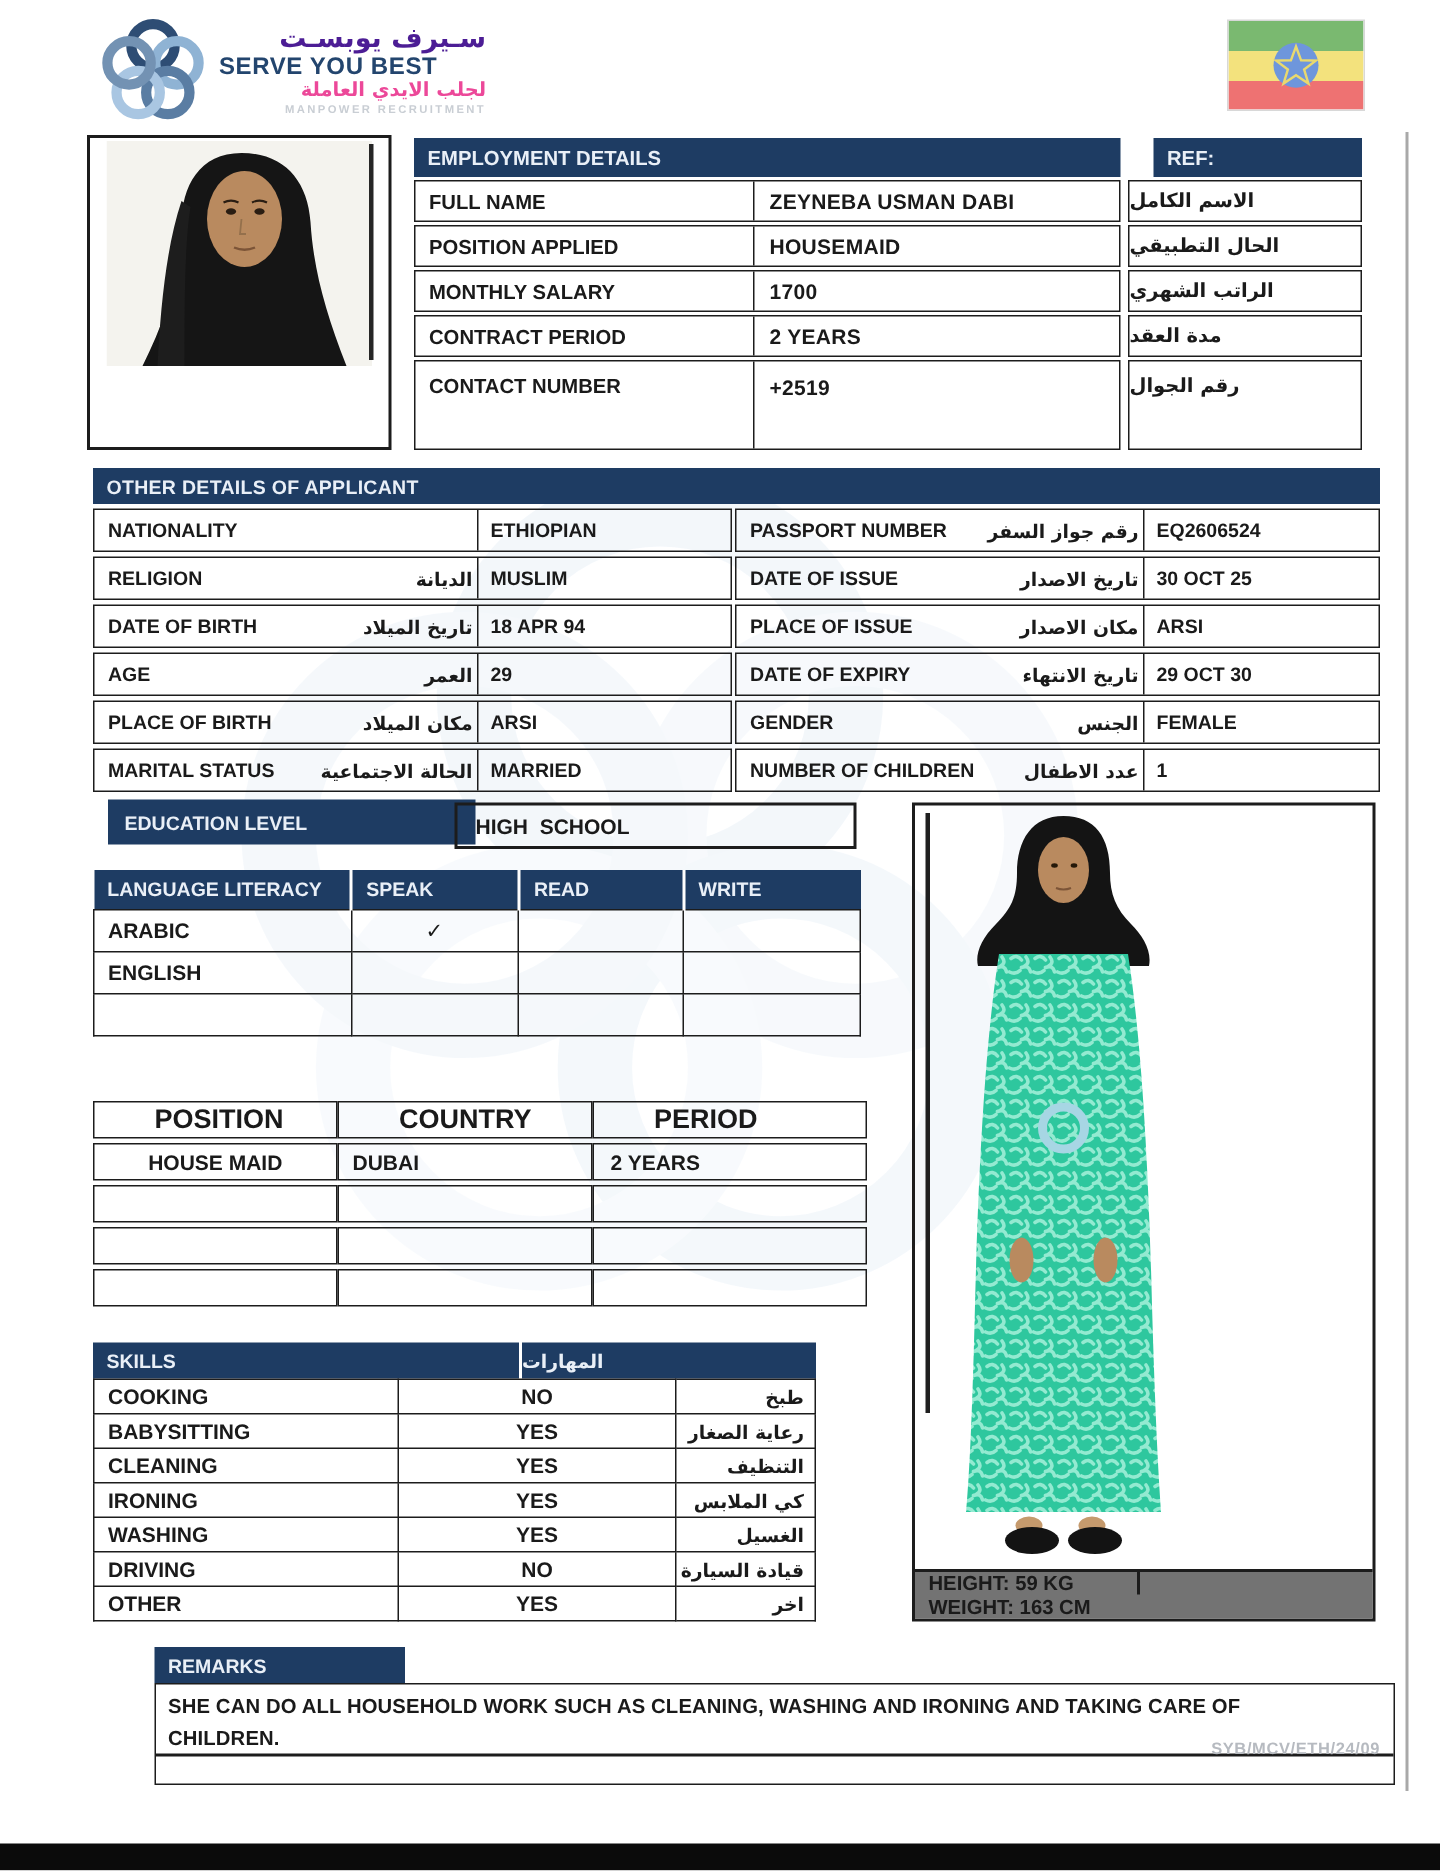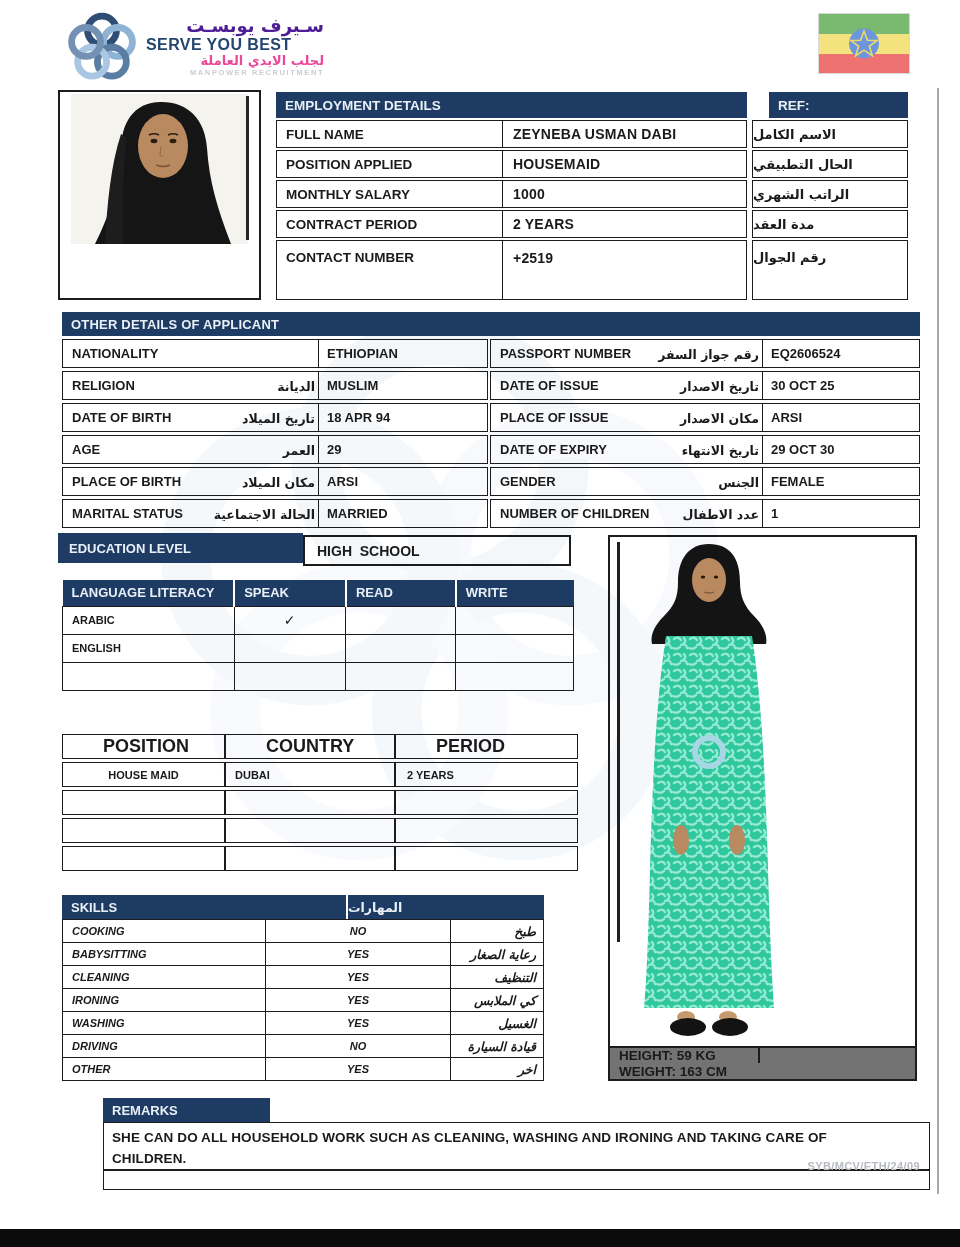--- a/index.html
+++ b/index.html
@@ -43,25 +43,25 @@
   .od-line{display:flex;gap:2px;height:29px;margin-bottom:3px;}
   .od-group{box-sizing:border-box;border:1.6px solid #1c1c1c;display:flex;background:transparent;}
   .od-group.gl{width:426px;}
   .od-group.gr{width:430px;}
   .od-label{position:relative;box-sizing:border-box;border-right:1.6px solid #1c1c1c;display:flex;align-items:center;padding-left:9px;font-size:13px;font-weight:600;overflow:hidden;}
   .gl .od-label{width:256px;}
   .gr .od-label{width:272px;}
   .od-label .ar{position:absolute;right:3px;top:50%;transform:translateY(-50%);font-size:12.5px;font-weight:700;}
   .od-value{flex:1;display:flex;align-items:center;padding-left:8px;font-size:13px;font-weight:600;}
   
-  .edu-tab{left:58px;top:533px;width:245px;height:30px;display:flex;align-items:center;padding-left:11px;box-sizing:border-box;font-size:13px;}
+  .edu-tab{left:72px;top:533px;width:245px;height:30px;display:flex;align-items:center;padding-left:11px;box-sizing:border-box;font-size:13px;}
   .edu-val{left:303px;top:535px;width:252px;height:27px;border:2px solid #1c1c1c;display:flex;align-items:center;padding-left:12px;font-size:14px;font-weight:600;white-space:pre;background:transparent;}
   
   table{border-collapse:collapse;}
-  td,th{border:1.6px solid #1c1c1c;box-sizing:border-box;font-size:11px;background:transparent;}
+  td,th{border:1.6px solid #1c1c1c;box-sizing:border-box;font-size:14px;background:transparent;}
   th.navy{border:none;}
   
   .lang{left:62px;top:580px;width:512px;}
   .lang th{height:26px;text-align:left;padding-left:9px;font-size:13px;border-right:2px solid #fff;}
   .lang th:last-child{border-right:none;}
   .lang td{height:28px;padding-left:9px;font-weight:600;}
   .lang td.ck{text-align:center;padding-left:0;font-size:14px;font-weight:700;}
   
   .work-band{left:62px;top:705px;width:516px;height:26px;display:flex;gap:2px;}
   .work-band .w1{width:246px;display:flex;align-items:center;padding-left:9px;box-sizing:border-box;font-size:13px;}
@@ -69,21 +69,21 @@
   .work{left:62px;top:731px;width:516px;border-collapse:separate;border-spacing:0 3px;}
   .work td{height:25px;font-weight:600;}
   .work .hd{text-align:left;font-size:18px;padding-left:40px;}
   .work .c0{text-align:center;}
   .work .c1{padding-left:9px;}
   .work .c2{padding-left:11px;}
   
   .skills-band{left:62px;top:895px;width:482px;height:24px;display:flex;gap:2px;}
   .skills-band .s1{width:284px;display:flex;align-items:center;padding-left:9px;box-sizing:border-box;font-size:13px;}
   .skills-band .s2{flex:1;display:flex;align-items:center;justify-content:flex-end;padding-right:9px;box-sizing:border-box;font-size:12.5px;}
-  .skills{left:62px;top:919px;width:482px;font-style:italic;}
+  .skills{left:62px;top:919px;width:482px;}
   .skills td{height:23px;}
   .skills .c0{padding-left:9px;font-weight:600;width:203px;}
   .skills .c1{text-align:center;font-weight:700;width:185px;}
   .skills .c2{text-align:right;padding-right:7px;font-weight:700;font-size:12.5px;}
   
   .photo-big{left:608px;top:535px;width:309px;height:546px;border:2px solid #1c1c1c;box-sizing:border-box;background:transparent;}
   .photo-big svg{position:absolute;left:14px;top:3px;}
   .bscan{position:absolute;left:7px;top:5px;width:2.5px;height:400px;background:#1f1f1f;}
   .measure{position:absolute;left:0;right:0;bottom:0;height:31px;border-top:2px solid #1c1c1c;display:flex;background:#737373;flex-direction:column;}
   .measure .m1{width:150px;border-right:2px solid #1c1c1c;display:flex;align-items:center;padding-left:9px;box-sizing:border-box;font-size:13.5px;font-weight:700;}
@@ -168,21 +168,21 @@
     <div class="emp-row">
       <div class="emp-main">
           <div class="emp-label">POSITION APPLIED</div>
           <div class="emp-value">HOUSEMAID</div>
         </div>
       <div class="emp-arab ar">الحال التطبيقي</div>
     </div>
     <div class="emp-row">
       <div class="emp-main">
           <div class="emp-label">MONTHLY SALARY</div>
-          <div class="emp-value">1000</div>
+          <div class="emp-value">1700</div>
         </div>
       <div class="emp-arab ar">الراتب الشهري</div>
     </div>
     <div class="emp-row">
       <div class="emp-main">
           <div class="emp-label">CONTRACT PERIOD</div>
           <div class="emp-value">2 YEARS</div>
         </div>
       <div class="emp-arab ar">مدة العقد</div>
     </div>

